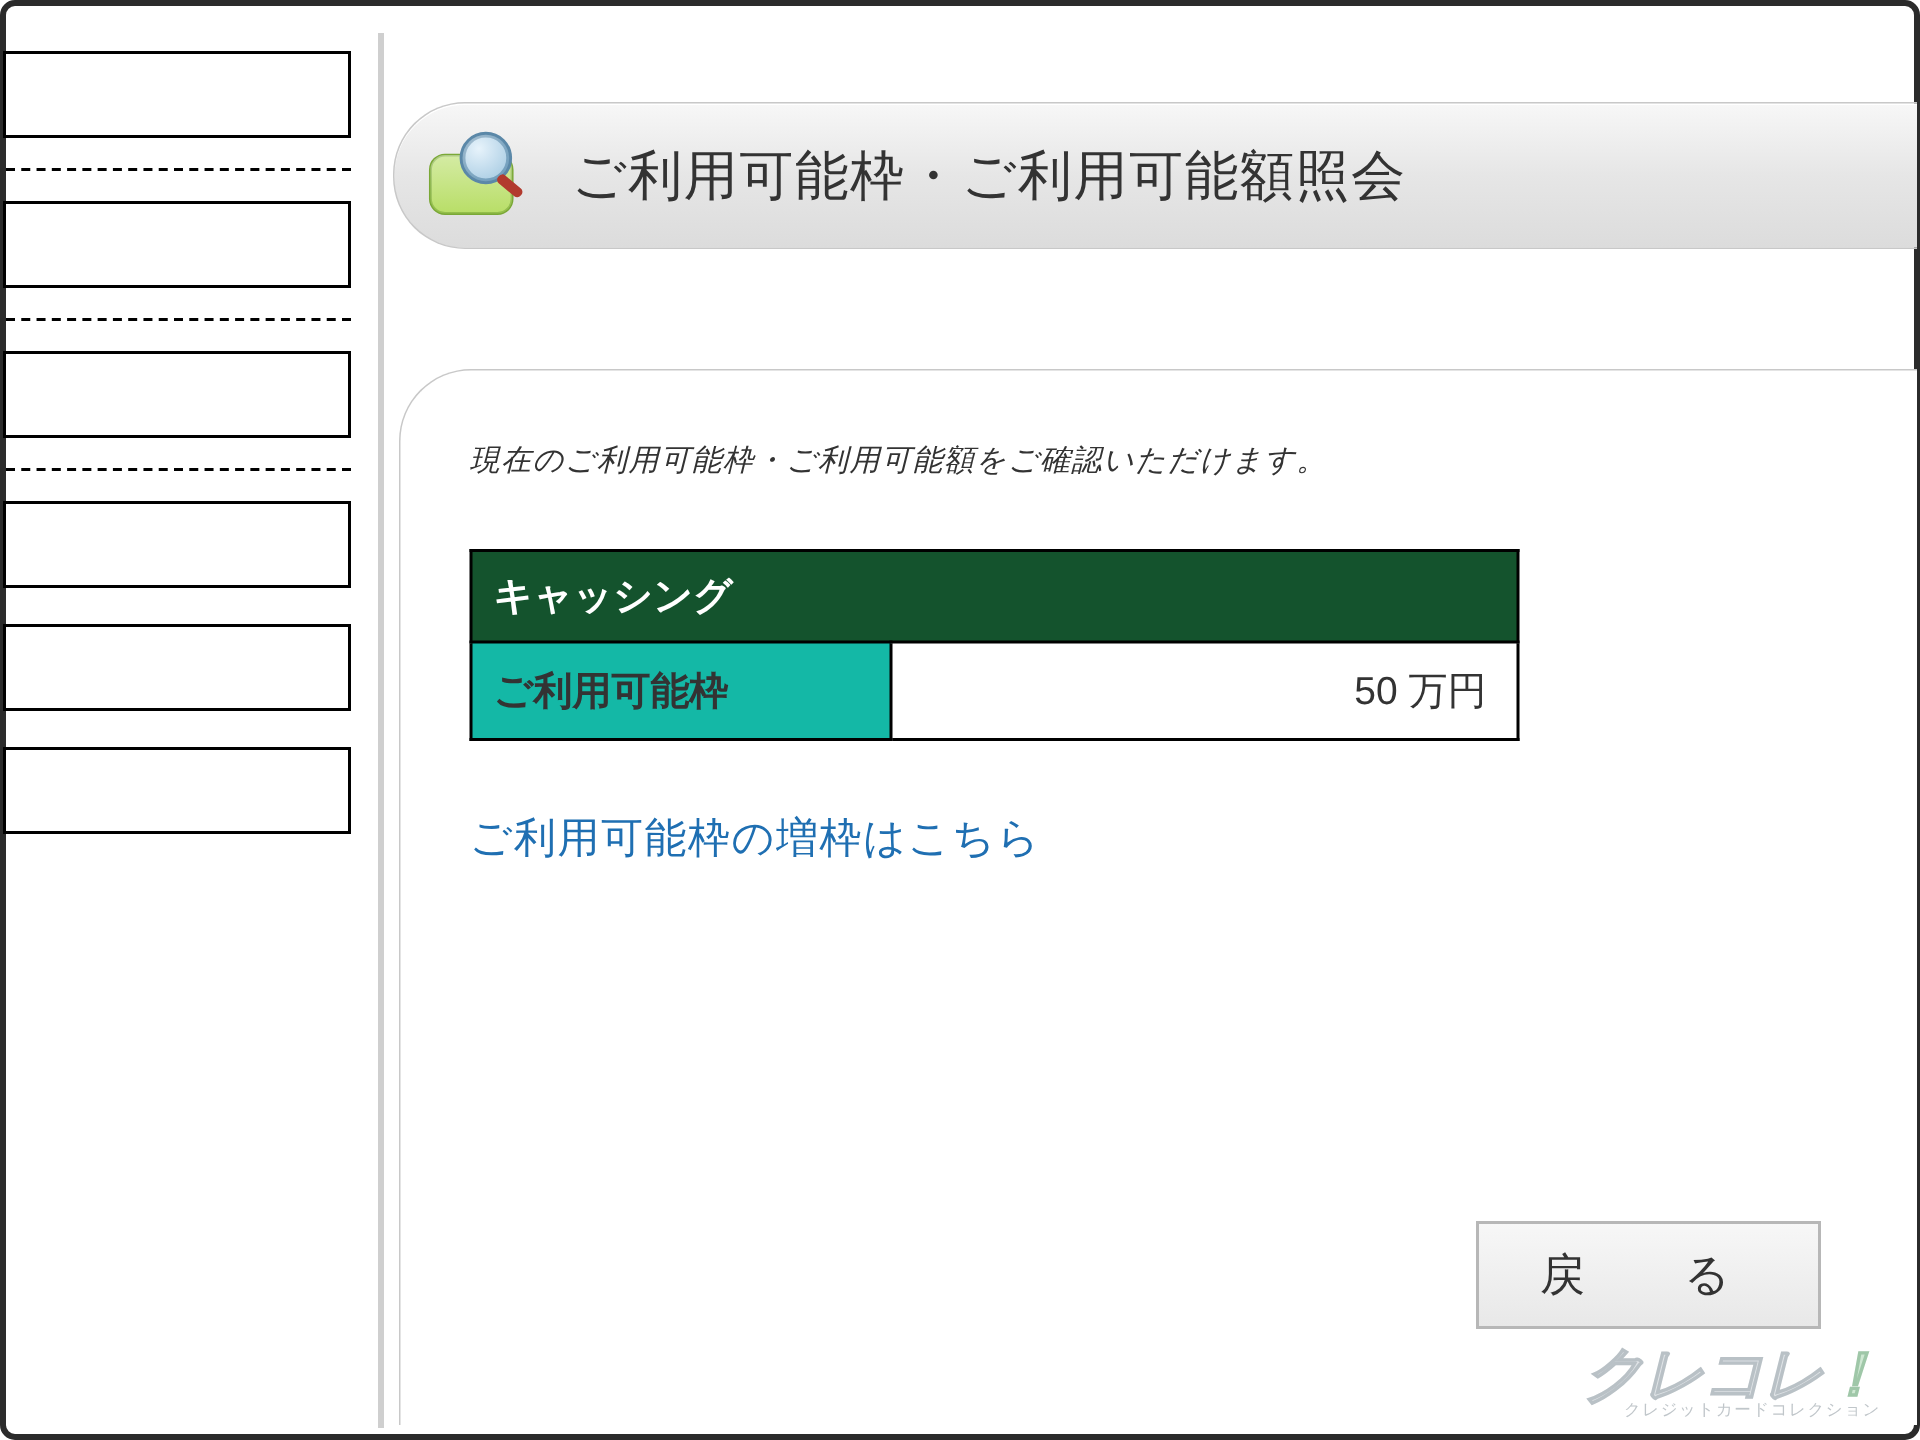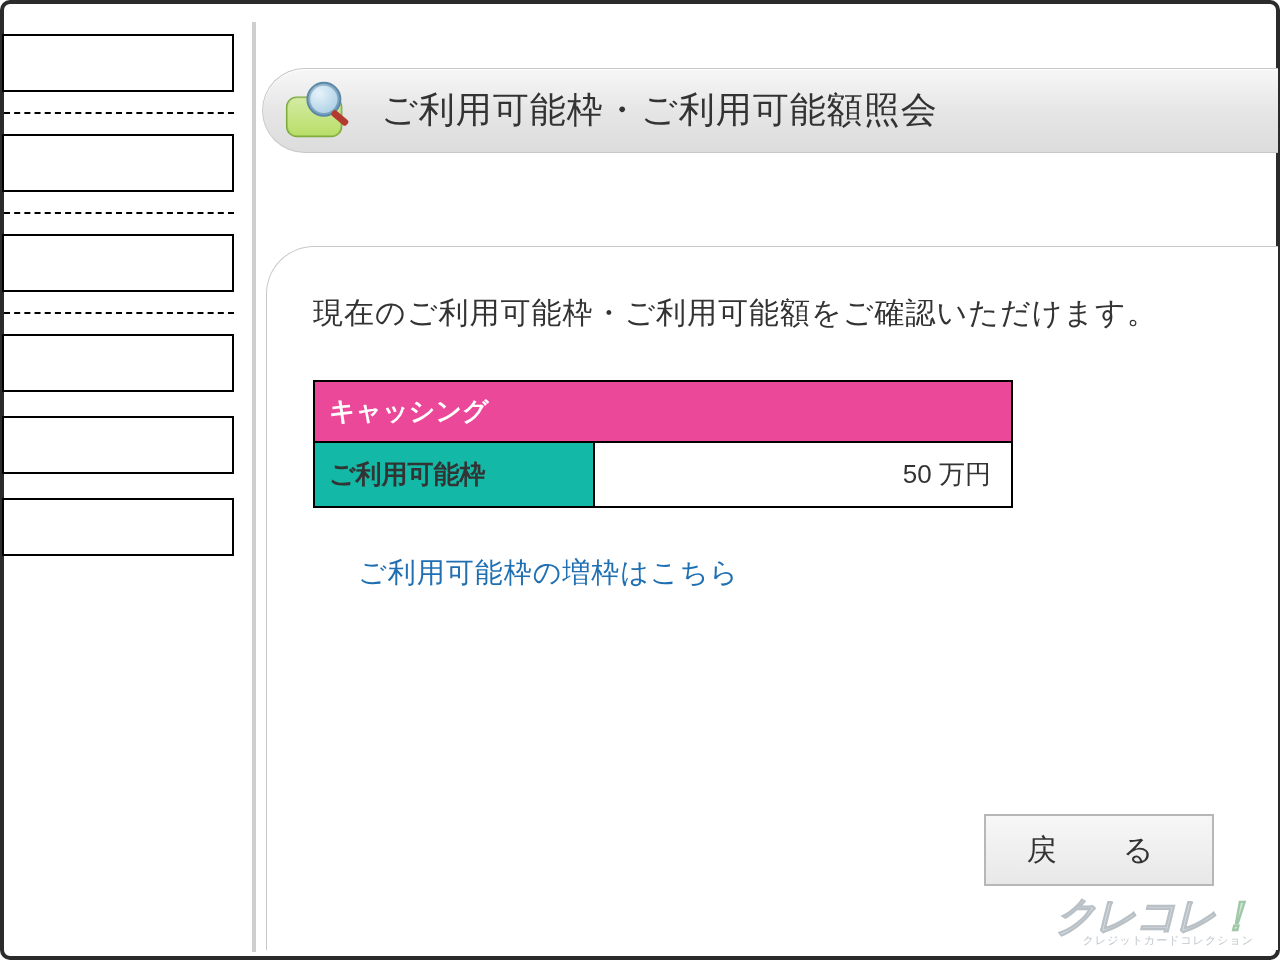--- a/index.html
+++ b/index.html
@@ -41,21 +41,21 @@
       width: 0;
       border-left: 4px solid #cfcfcf;
     }
 
     
     .title-bar {
       position: absolute;
       left: 258px;
       right: -2px;
       top: 64px;
-      height: 85px;
+      height: 98px;
       background: linear-gradient(to bottom, #f7f7f7 0%, #e6e6e6 50%, #dcdcdc 100%);
       border: 1px solid #c8c8c8;
       border-right: none;
       border-top-left-radius: 48px;
       border-bottom-left-radius: 48px;
       box-shadow: inset 0 1px 0 #ffffff;
       display: flex;
       align-items: center;
       padding-left: 18px;
       gap: 22px;
@@ -76,34 +76,35 @@
       top: 242px;
       bottom: 6px;
       border: 1px solid #c8c8c8;
       border-right: none;
       border-bottom: none;
       border-top-left-radius: 48px;
       background: #ffffff;
       padding: 46px 20px 0 46px;
     }
     .intro-text {
-      font-size: 30px;
+      font-size: 20px;
       color: #333333;
       letter-spacing: 1px;
       white-space: nowrap;
+      font-style: italic;
     }
 
     
     .limit-table {
       margin-top: 46px;
       width: 700px;
       border-collapse: collapse;
     }
     .limit-table th.header-green {
-      background: #ec4899;
+      background: #14532d;
       color: #ffffff;
       font-size: 26px;
       font-weight: bold;
       text-align: left;
       padding: 12px 14px;
       border: 2px solid #000;
     }
     .limit-table td {
       border: 2px solid #000;
       font-size: 26px;
@@ -123,21 +124,20 @@
     }
 
     
     .increase-link {
       display: inline-block;
       margin-top: 46px;
       color: #1f6fb2;
       font-size: 28px;
       text-decoration: none;
       letter-spacing: 1px;
-      margin-left: 45px;
     }
 
     
     .back-button {
       position: absolute;
       right: 64px;
       bottom: 64px;
       width: 230px;
       height: 72px;
       background: linear-gradient(to bottom, #f7f7f7 0%, #e8e8e8 100%);

